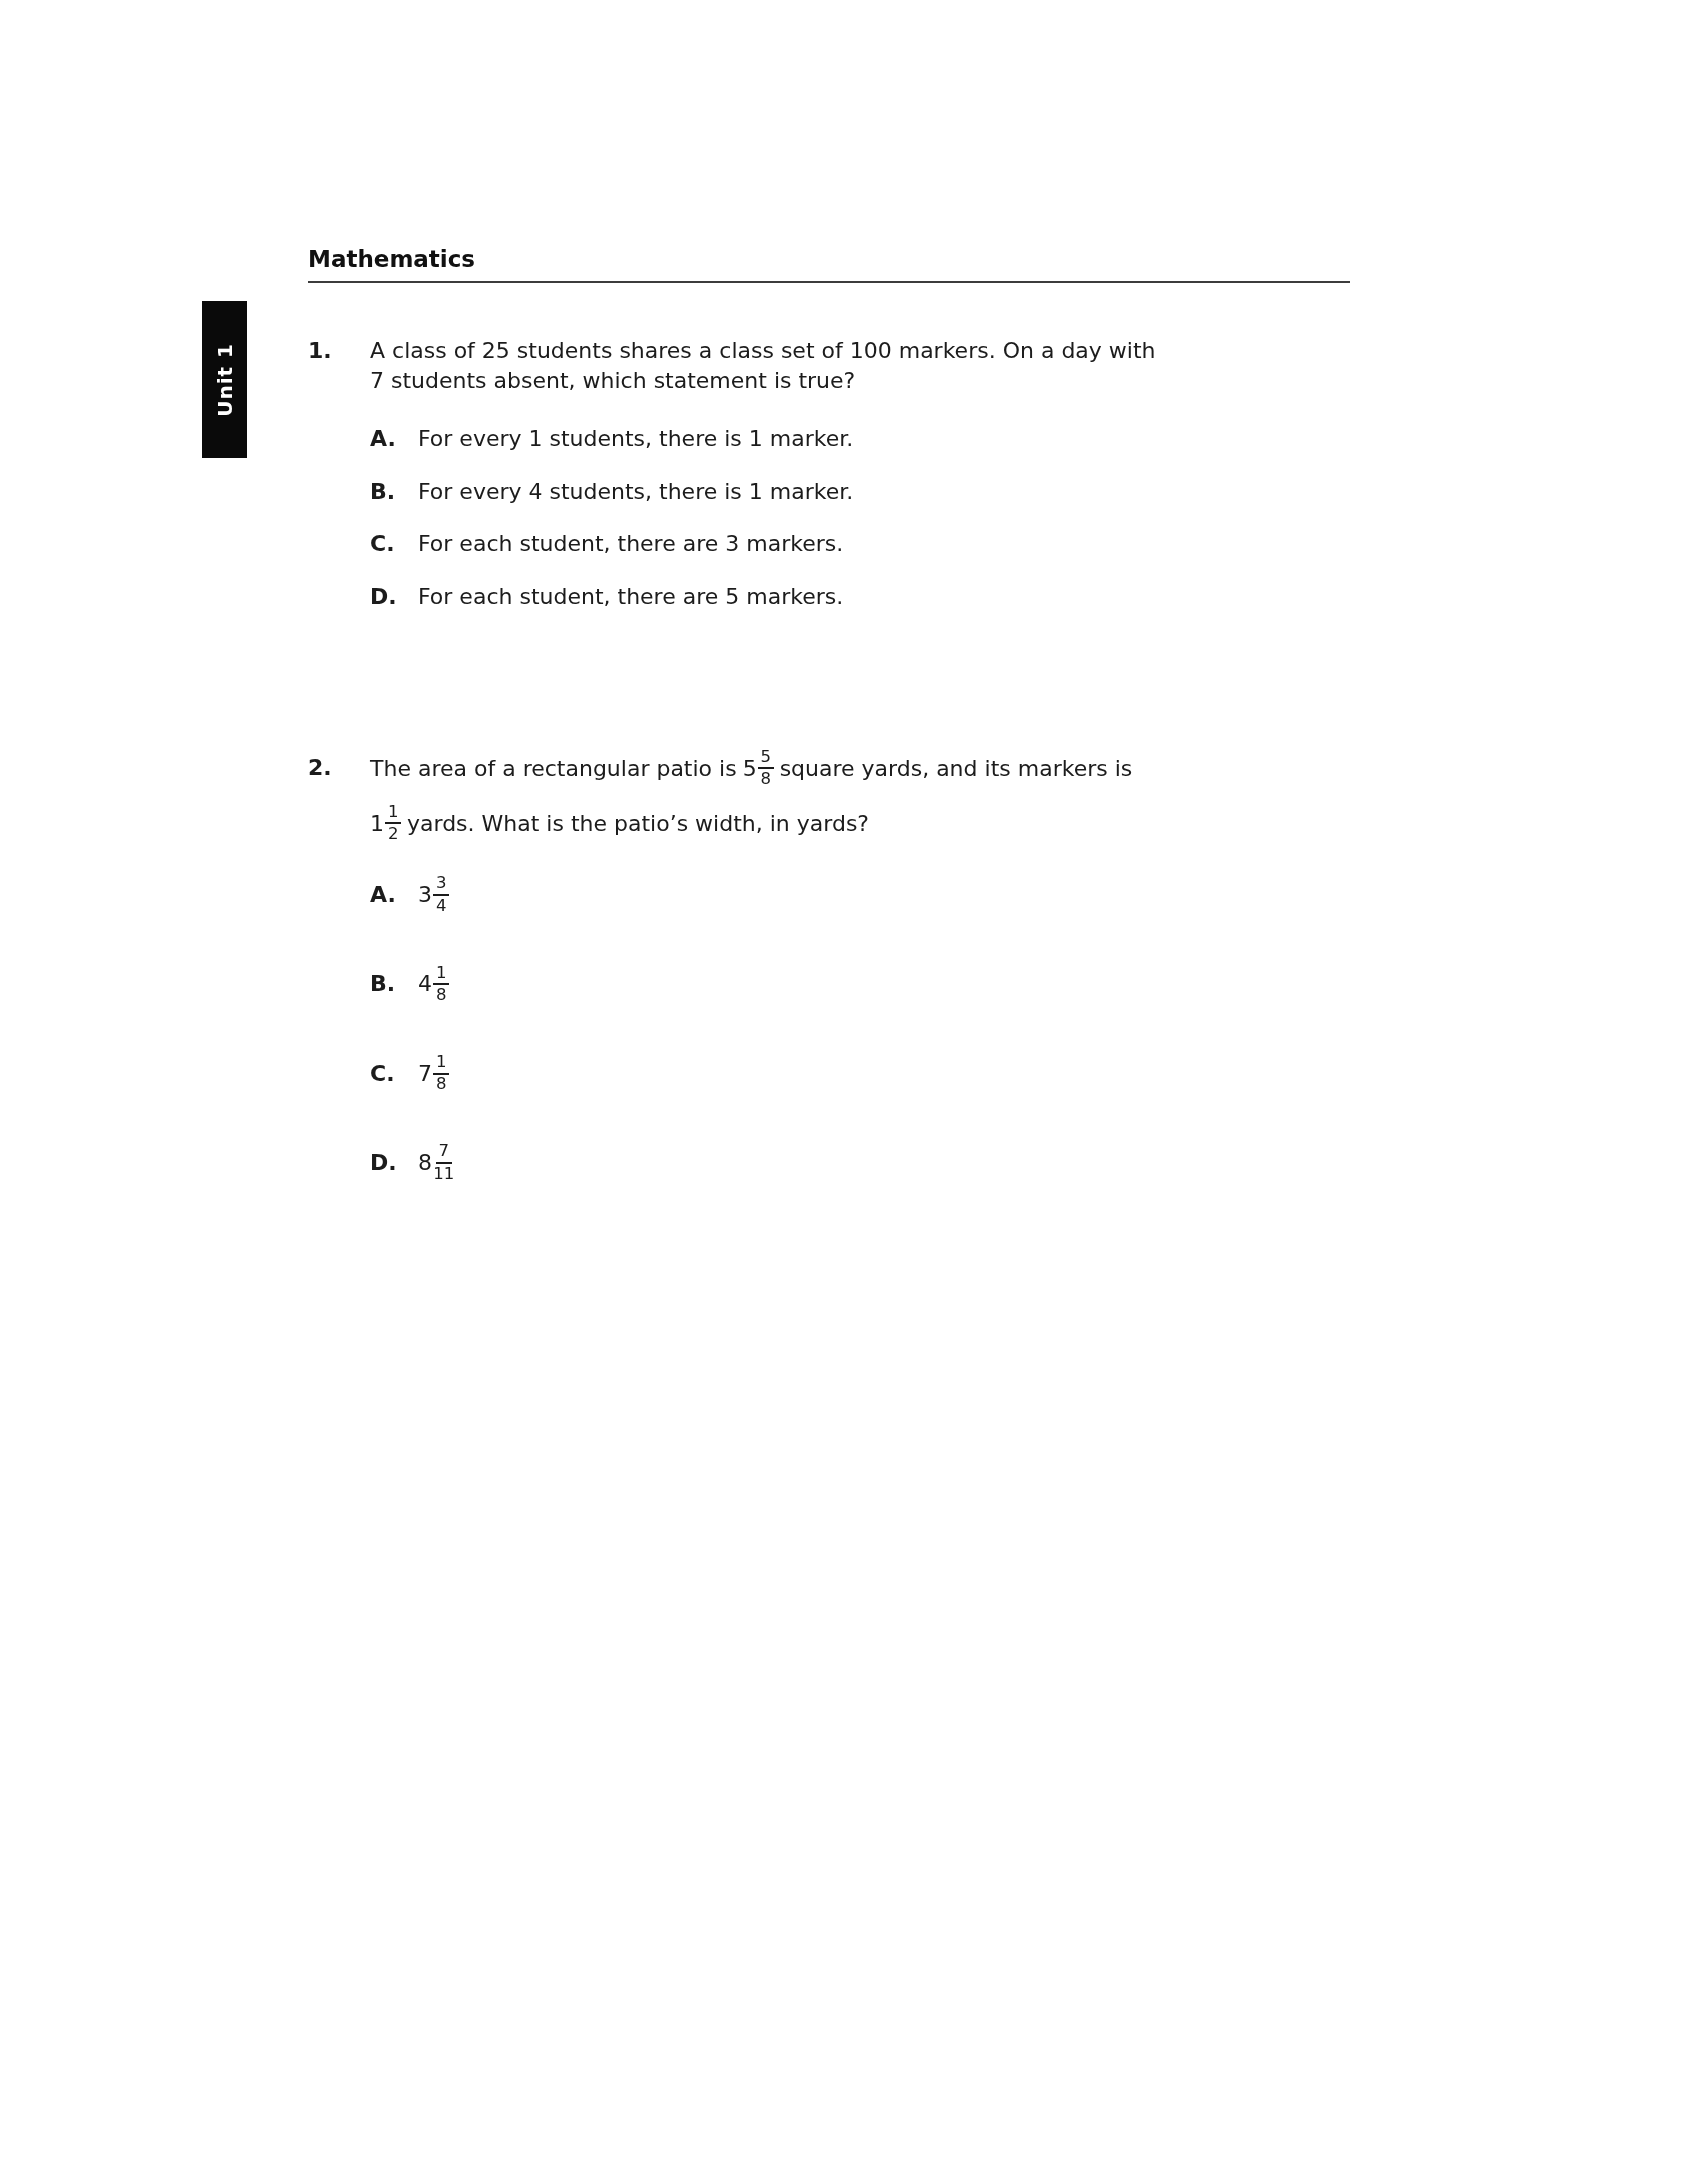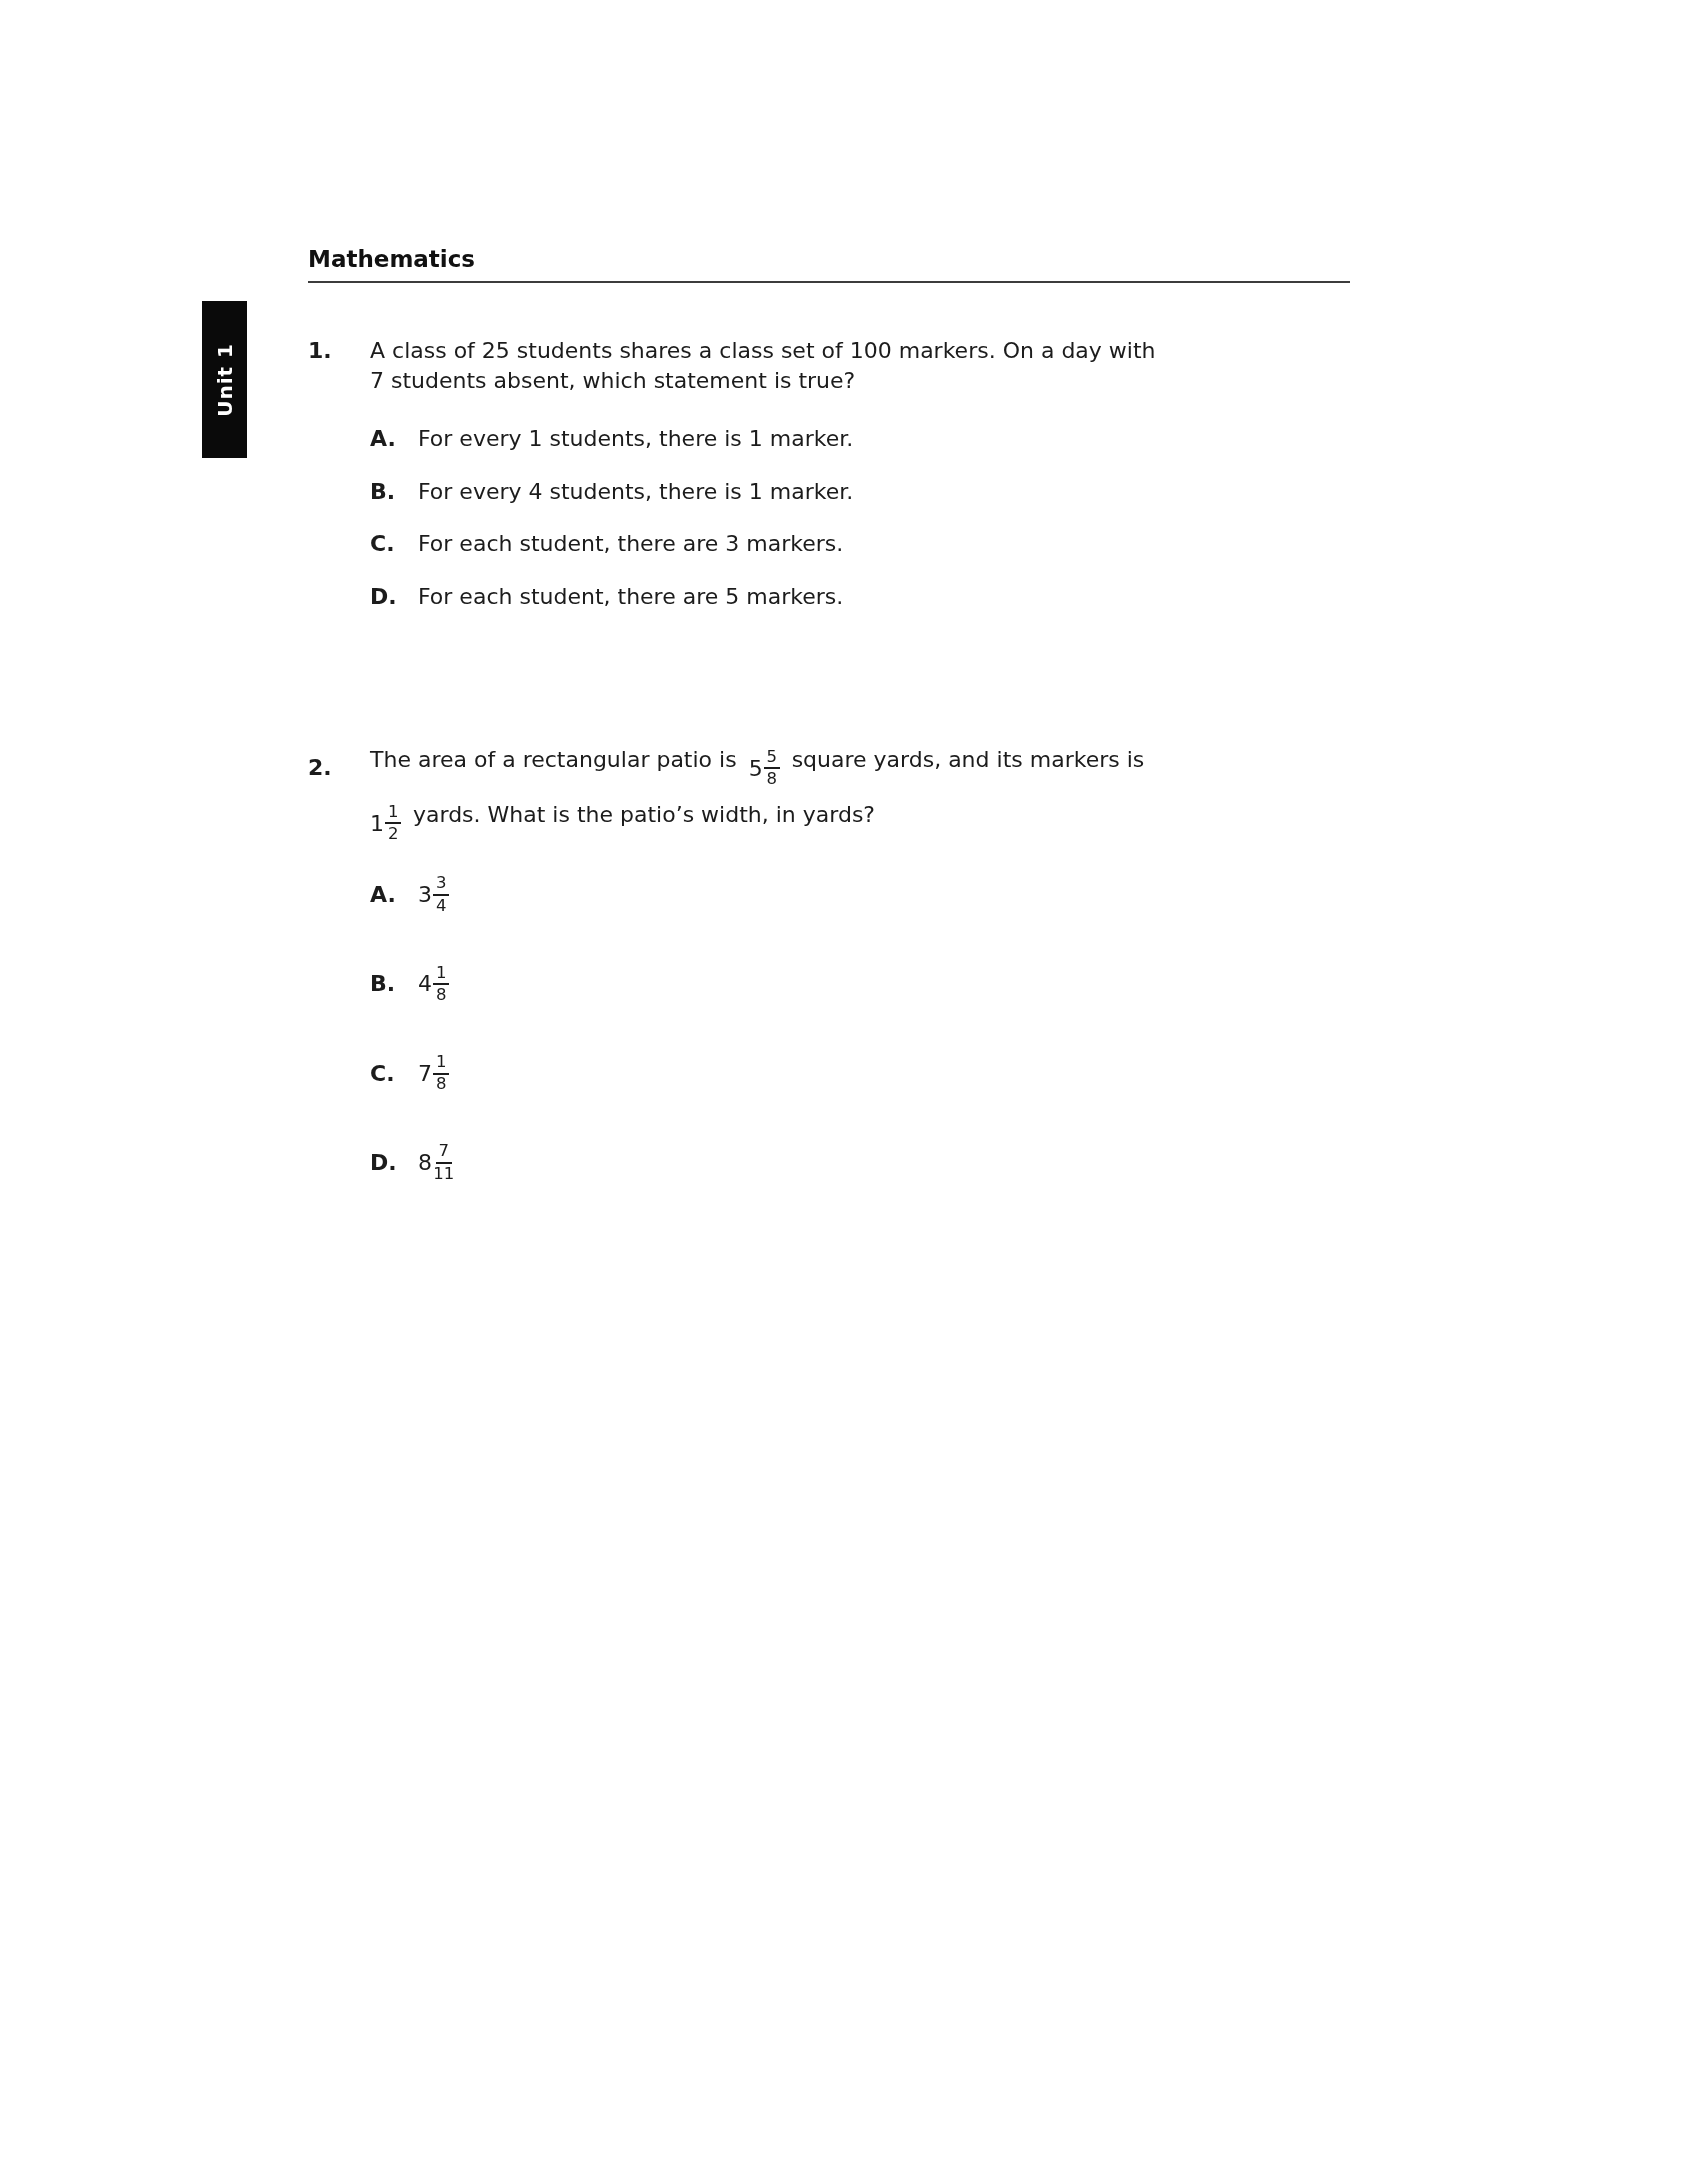--- a/index.html
+++ b/index.html
@@ -69,22 +69,23 @@
   .q-body { flex: 1; }
 
   .stem-line {
     font-size: 22px;
     line-height: 30px;
     max-width: 926px;
   }
 
   .stem-flex {
     display: flex;
+    align-items: center;
     flex-wrap: wrap;
-    column-gap: 12px;
+    column-gap: 6px;
     font-size: 22px;
     min-height: 42px;
   }
   .stem-flex + .stem-flex { margin-top: 13.2px; }
 
   .options { margin-top: 29px; }
   .option {
     display: flex;
     margin-bottom: 24.5px;
     font-size: 22px;

